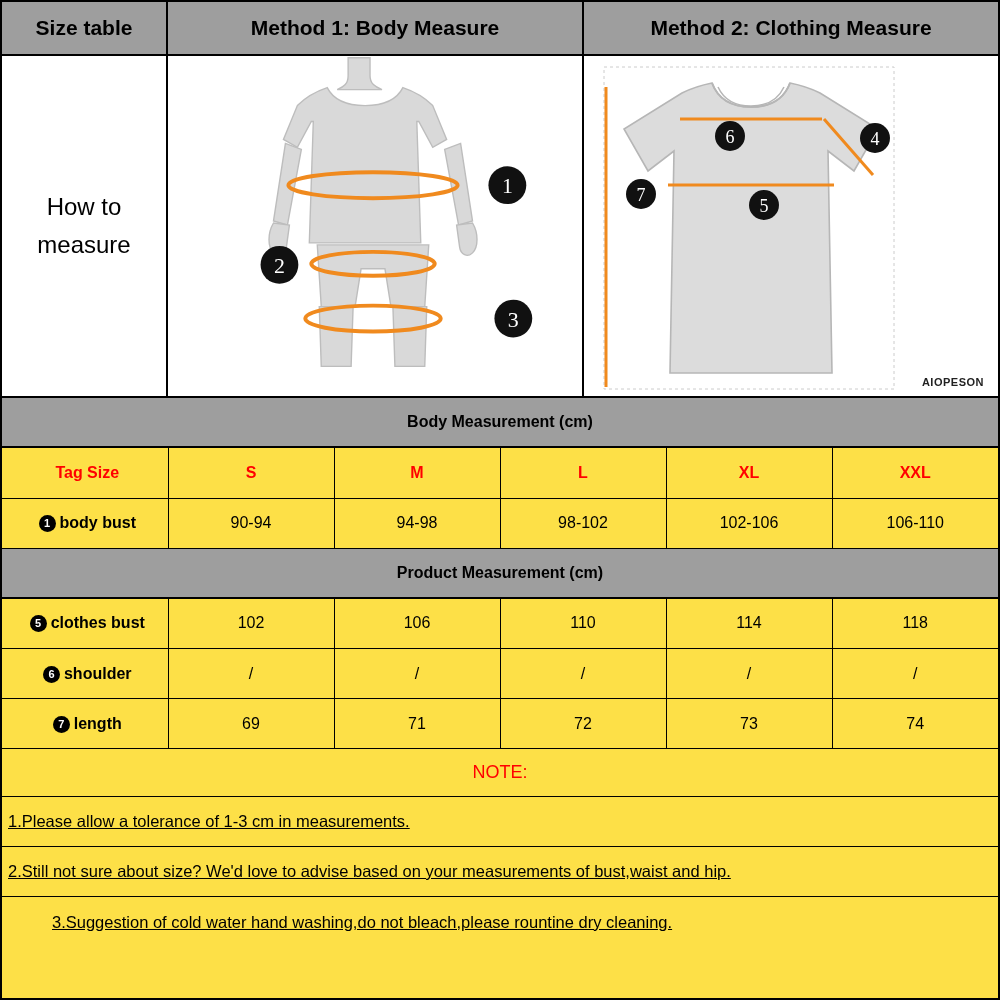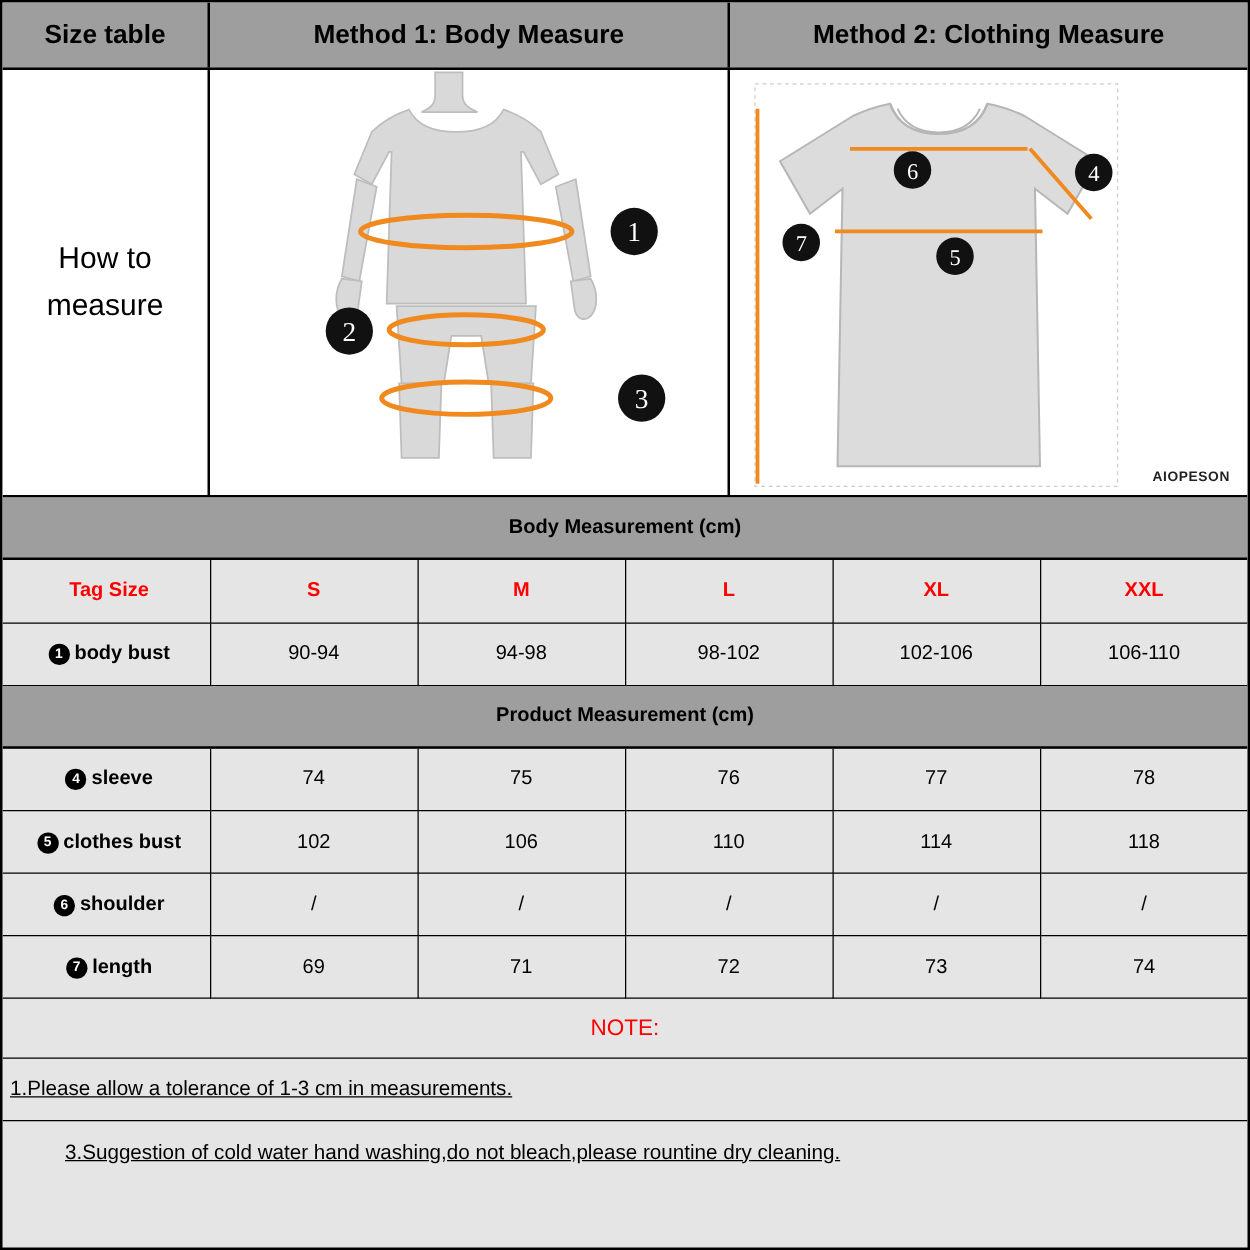--- a/index.html
+++ b/index.html
@@ -11,21 +11,21 @@
     font-family: "Liberation Sans", sans-serif;
     color: #000;
   }
   #page {
     position: relative;
     width: 1000px;
     height: 1000px;
     box-sizing: border-box;
     border: 2px solid #000;
     overflow: hidden;
-    background: #e5e5e5;
+    background: #fde047;
   }
 
   
   .top-head {
     display: flex;
     height: 52px;
     background: #9e9e9e;
     border-bottom: 2px solid #000;
   }
   .top-head .cell {
@@ -277,30 +277,20 @@
       <td>102-106</td>
       <td>106-110</td>
     </tr>
   </tbody>
     </table>
 
   <div class="banner">Product Measurement (cm)</div>
 
   <table class="size-table">
     <tbody>
-        <tr>
-      <td class="rowhead">
-        <span class="circ">4</span><span>sleeve</span>
-      </td>
-      <td>74</td>
-      <td>75</td>
-      <td>76</td>
-      <td>77</td>
-      <td>78</td>
-    </tr>
     <tr>
       <td class="rowhead">
         <span class="circ">5</span><span>clothes bust</span>
       </td>
       <td>102</td>
       <td>106</td>
       <td>110</td>
       <td>114</td>
       <td>118</td>
     </tr>
@@ -322,15 +312,16 @@
       <td>71</td>
       <td>72</td>
       <td>73</td>
       <td>74</td>
     </tr>
   </tbody>
     </table>
 
   <div class="note-title">NOTE:</div>
   <div class="note-line">1.Please allow a tolerance of 1-3 cm in measurements.</div>
+  <div class="note-line">2.Still not sure about size? We'd love to advise based on your measurements of bust,waist and hip.</div>
   <div class="note-line">3.Suggestion of cold water hand washing,do not bleach,please rountine dry cleaning.</div>
 
 </div>
 
 </body></html>

